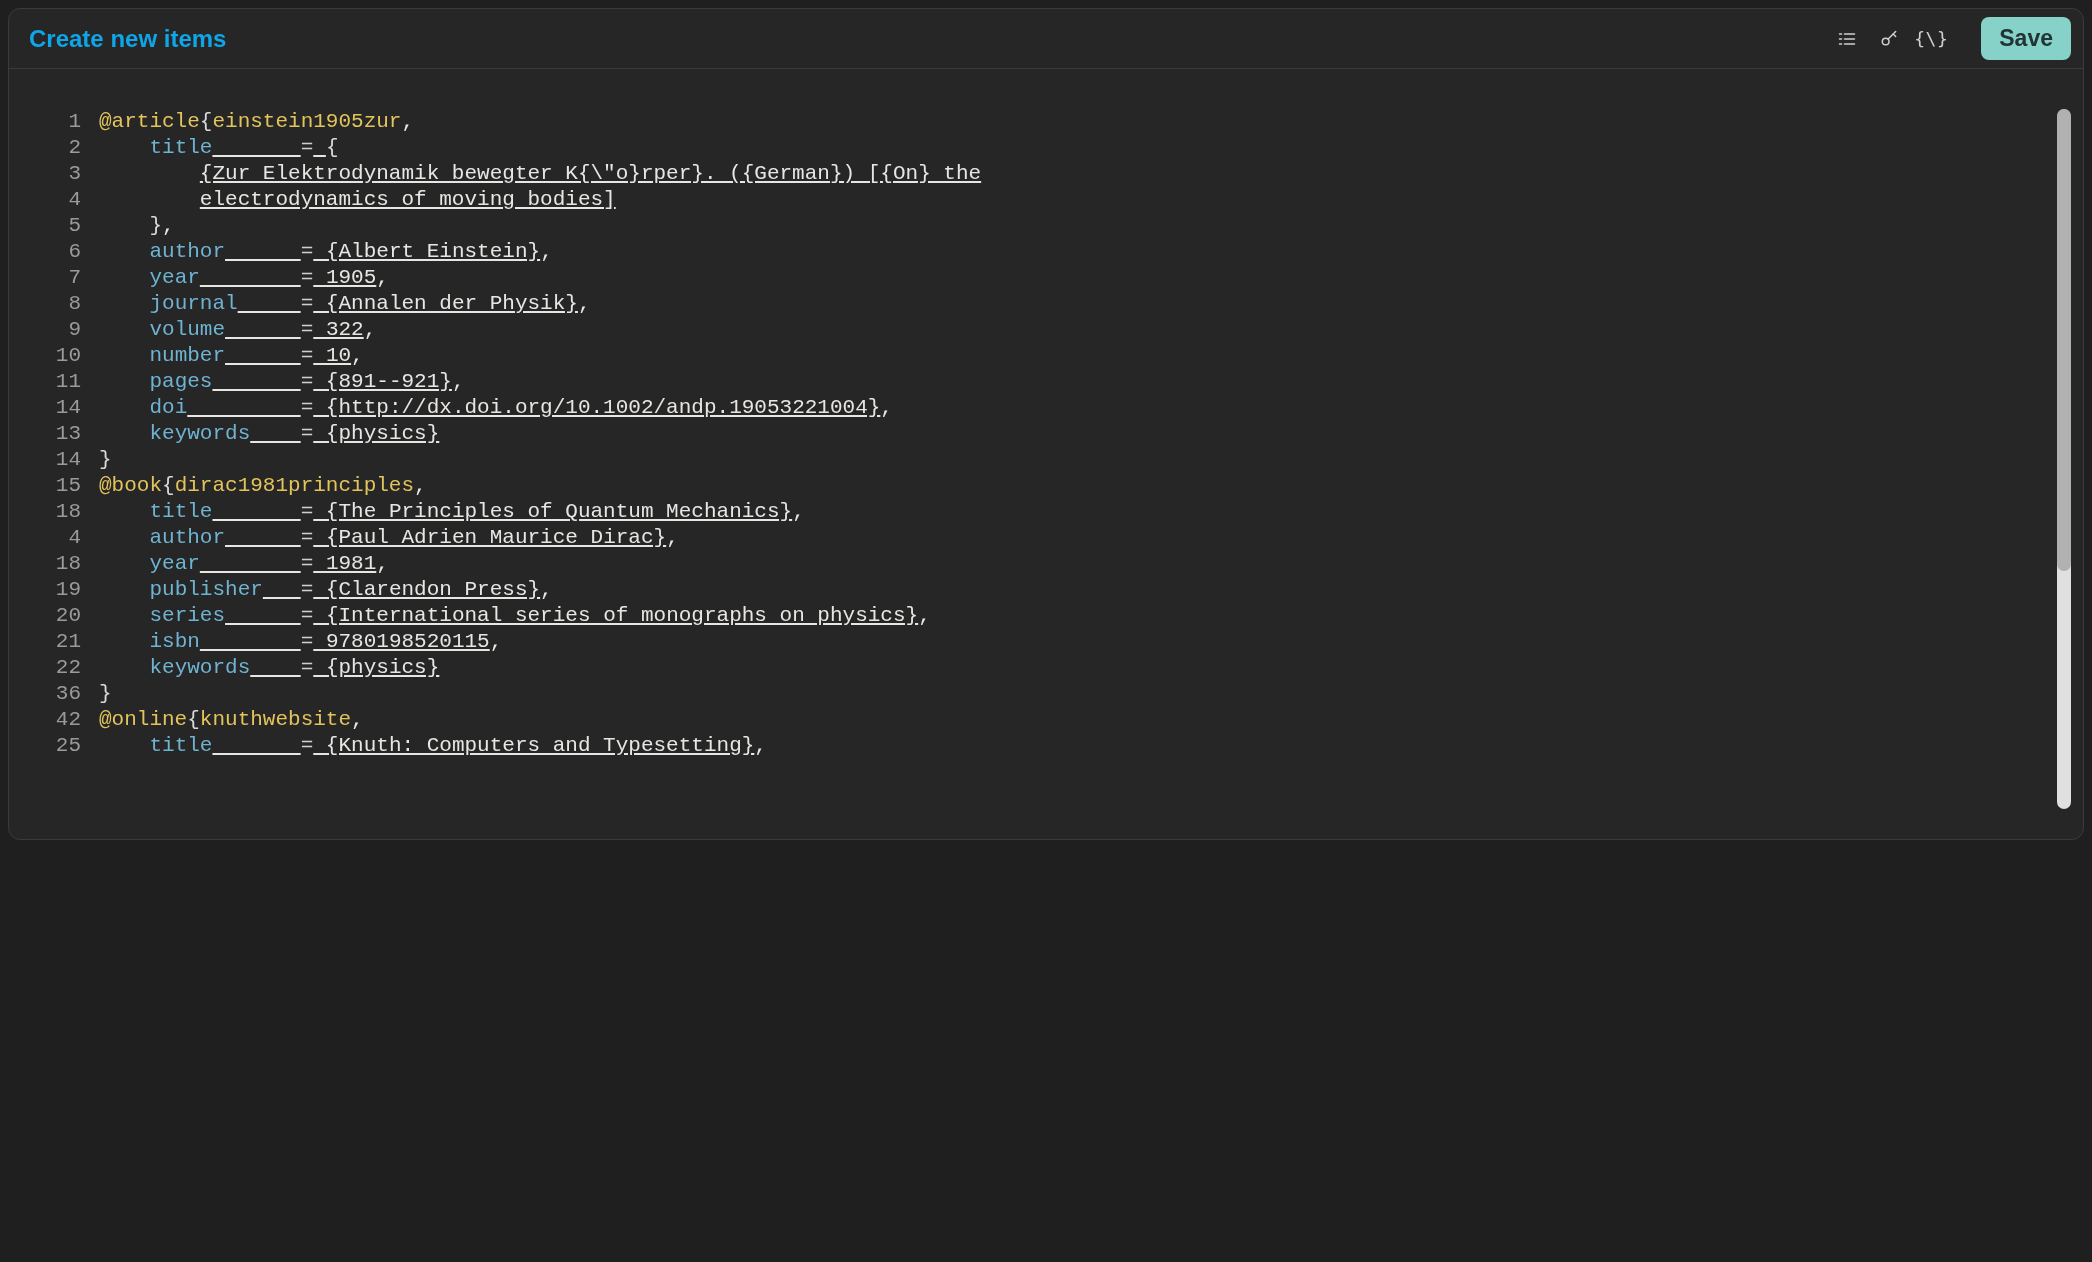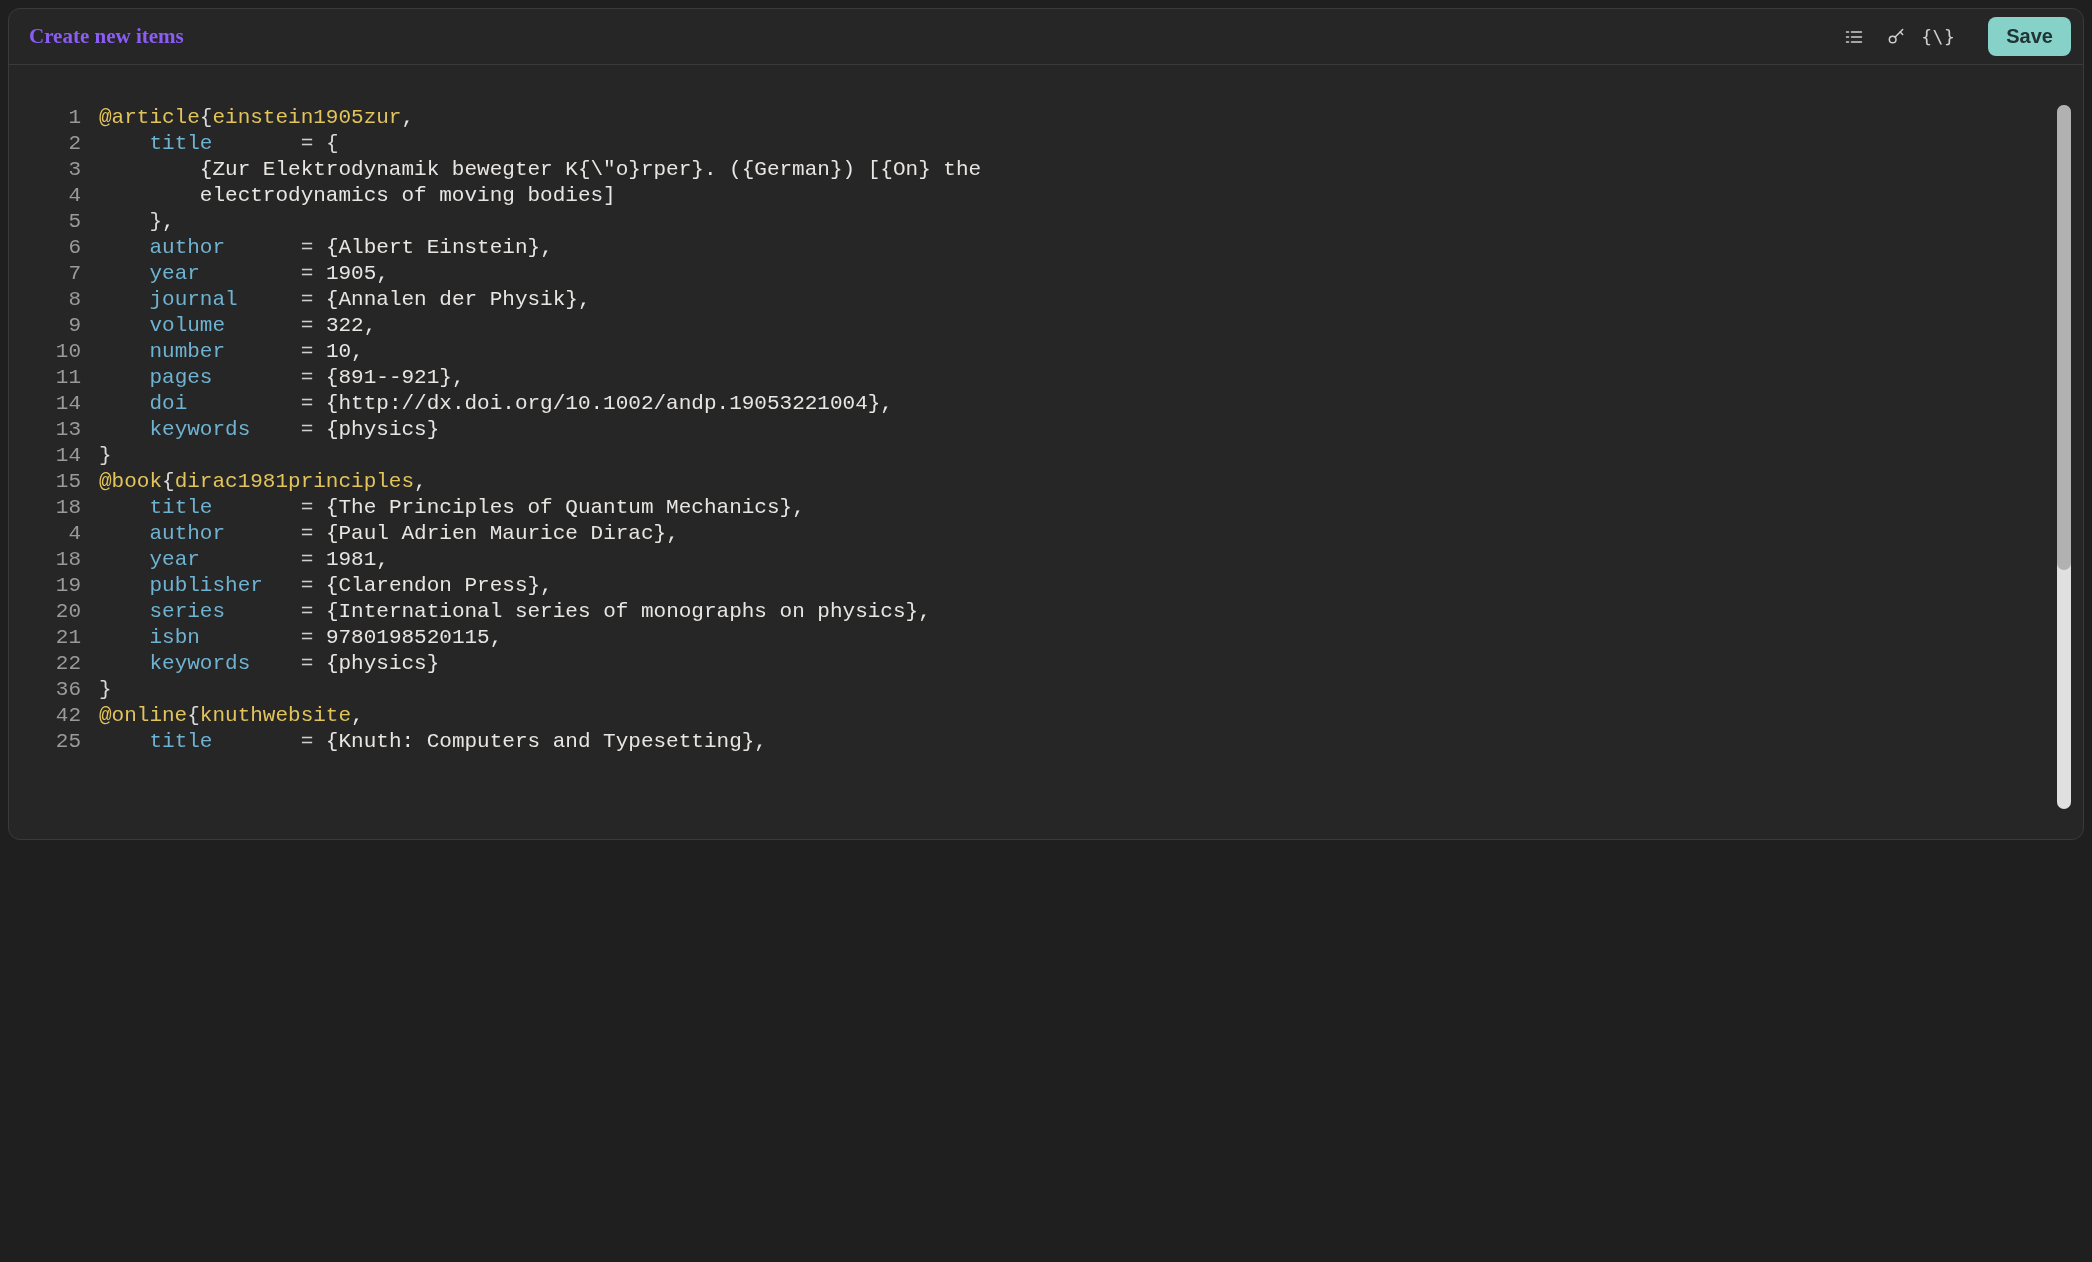--- a/index.html
+++ b/index.html
@@ -41,24 +41,24 @@
   .header{
     display:flex;
     align-items:center;
     justify-content:space-between;
     padding:8px 12px 8px 20px;
     border-bottom:1px solid var(--panel-border);
     min-height:56px;
     box-sizing:border-box;
   }
   .header-title{
-    font-family:Liberation Serif, serif;
+    font-family:Liberation Sans, sans-serif;
     font-weight:700;
-    font-size:21px;
-    color:#8b5cf6;
+    font-size:24px;
+    color:#0ea5e9;
   }
   .header-actions{
     display:flex;
     align-items:center;
     gap:14px;
   }
   .icon-btn{
     width:28px;height:28px;
     display:inline-flex;align-items:center;justify-content:center;
     color:#cfcfcf;
@@ -66,21 +66,21 @@
     cursor:pointer;
   }
   .brace-text{
     font-family:"SFMono-Regular",Consolas,Menlo,monospace;
     font-size:18px;color:#cfcfcf;letter-spacing:0.5px;
   }
   .save-btn{
     background:var(--savebg);
     color:var(--savetext);
     font-weight:700;
-    font-size:20px;
+    font-size:23px;
     border:none;
     border-radius:8px;
     padding:8px 18px;
     margin-left:22px;
     cursor:pointer;
   }
   .editor-area{
     flex:1;
     padding:40px 14px 10px 20px;
     box-sizing:border-box;
@@ -105,21 +105,21 @@
   .code{
     flex:1;
     white-space:pre;
     color:var(--text);
     overflow:hidden;
   }
   .tok-type{color:var(--type);}
   .tok-brace{color:var(--brace);}
   .tok-key{color:var(--key);}
   .tok-eq{color:var(--eq);}
-  .tok-str{color:var(--text);}
+  .tok-str{color:var(--text);text-decoration:underline;}
   .tok-punc{color:var(--text);}
   .scrollbar-track{
     position:absolute;
     right:12px;top:40px;bottom:30px;
     width:14px;
     background:transparent;
     border-radius:7px;
   }
   .scrollbar-thumb{
     position:absolute;left:0;width:14px;

